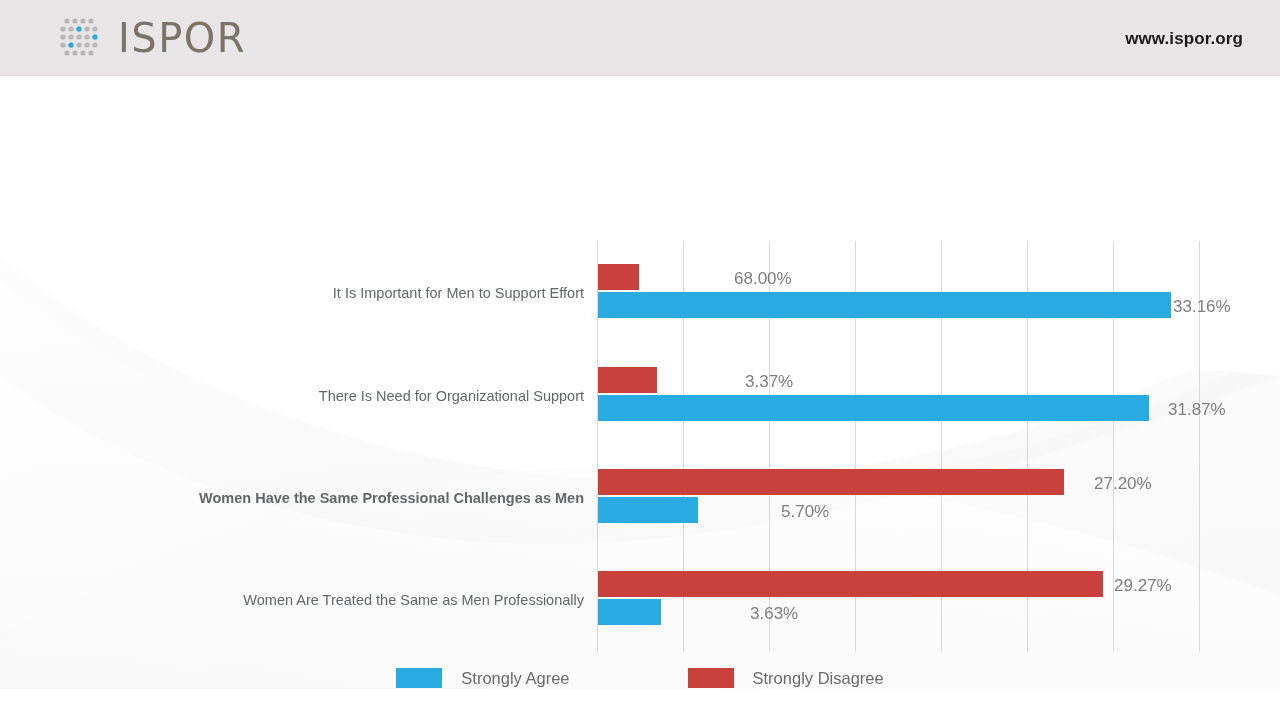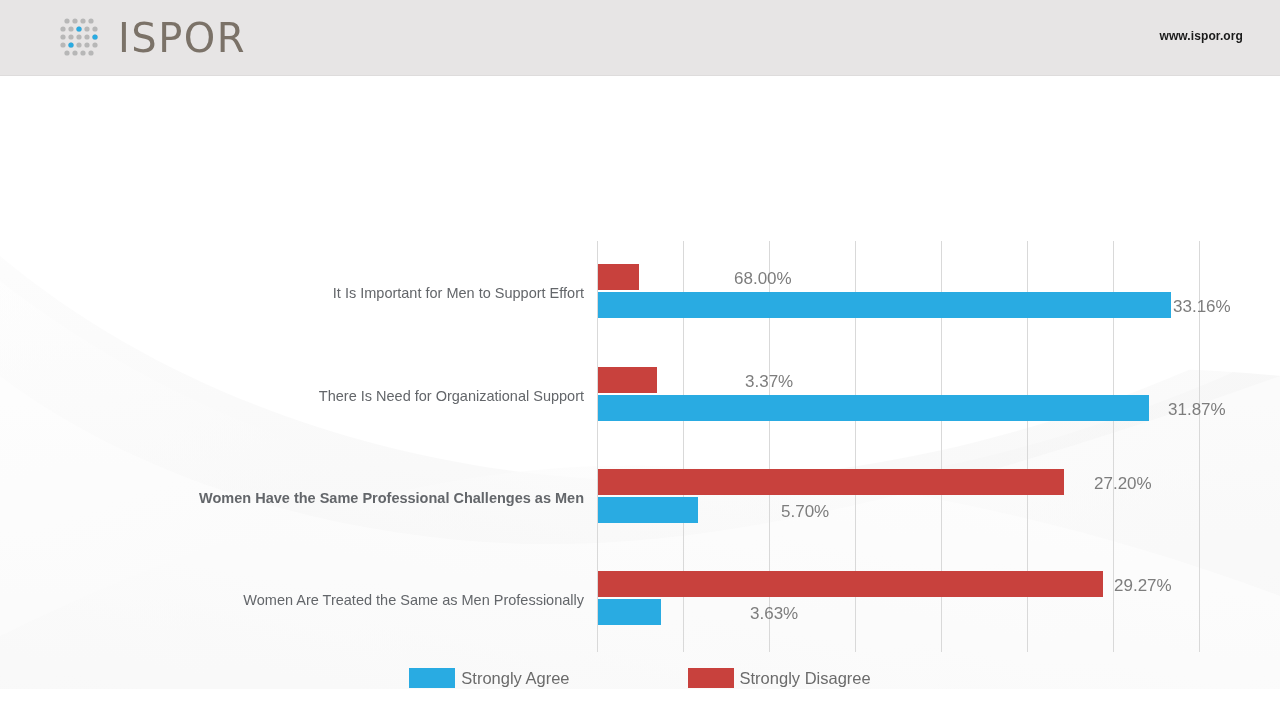--- a/index.html
+++ b/index.html
@@ -61,21 +61,21 @@
     font-size: 40px;
     font-weight: 400;
     letter-spacing: 1.5px;
     color: #7b7268;
     line-height: 1;
   }
   .site-url {
     position: absolute;
     right: 37px;
     top: 29px;
-    font-size: 12px;
+    font-size: 17px;
     font-weight: bold;
     color: #1a1a1a;
     letter-spacing: 0.1px;
   }
 
   
   .slide-title {
     position: absolute;
     left: 181px;
     top: 126px;
@@ -150,21 +150,21 @@
     top: 668px;
     width: 1280px;
     display: flex;
     justify-content: center;
     align-items: center;
     gap: 118px;
   }
   .legend-item {
     display: flex;
     align-items: center;
-    gap: 6px;
+    gap: 19px;
   }
   .legend-swatch {
     width: 46px;
     height: 20px;
     display: block;
   }
   .legend-text {
     font-size: 16.5px;
     color: #6b6b6b;
     white-space: nowrap;

